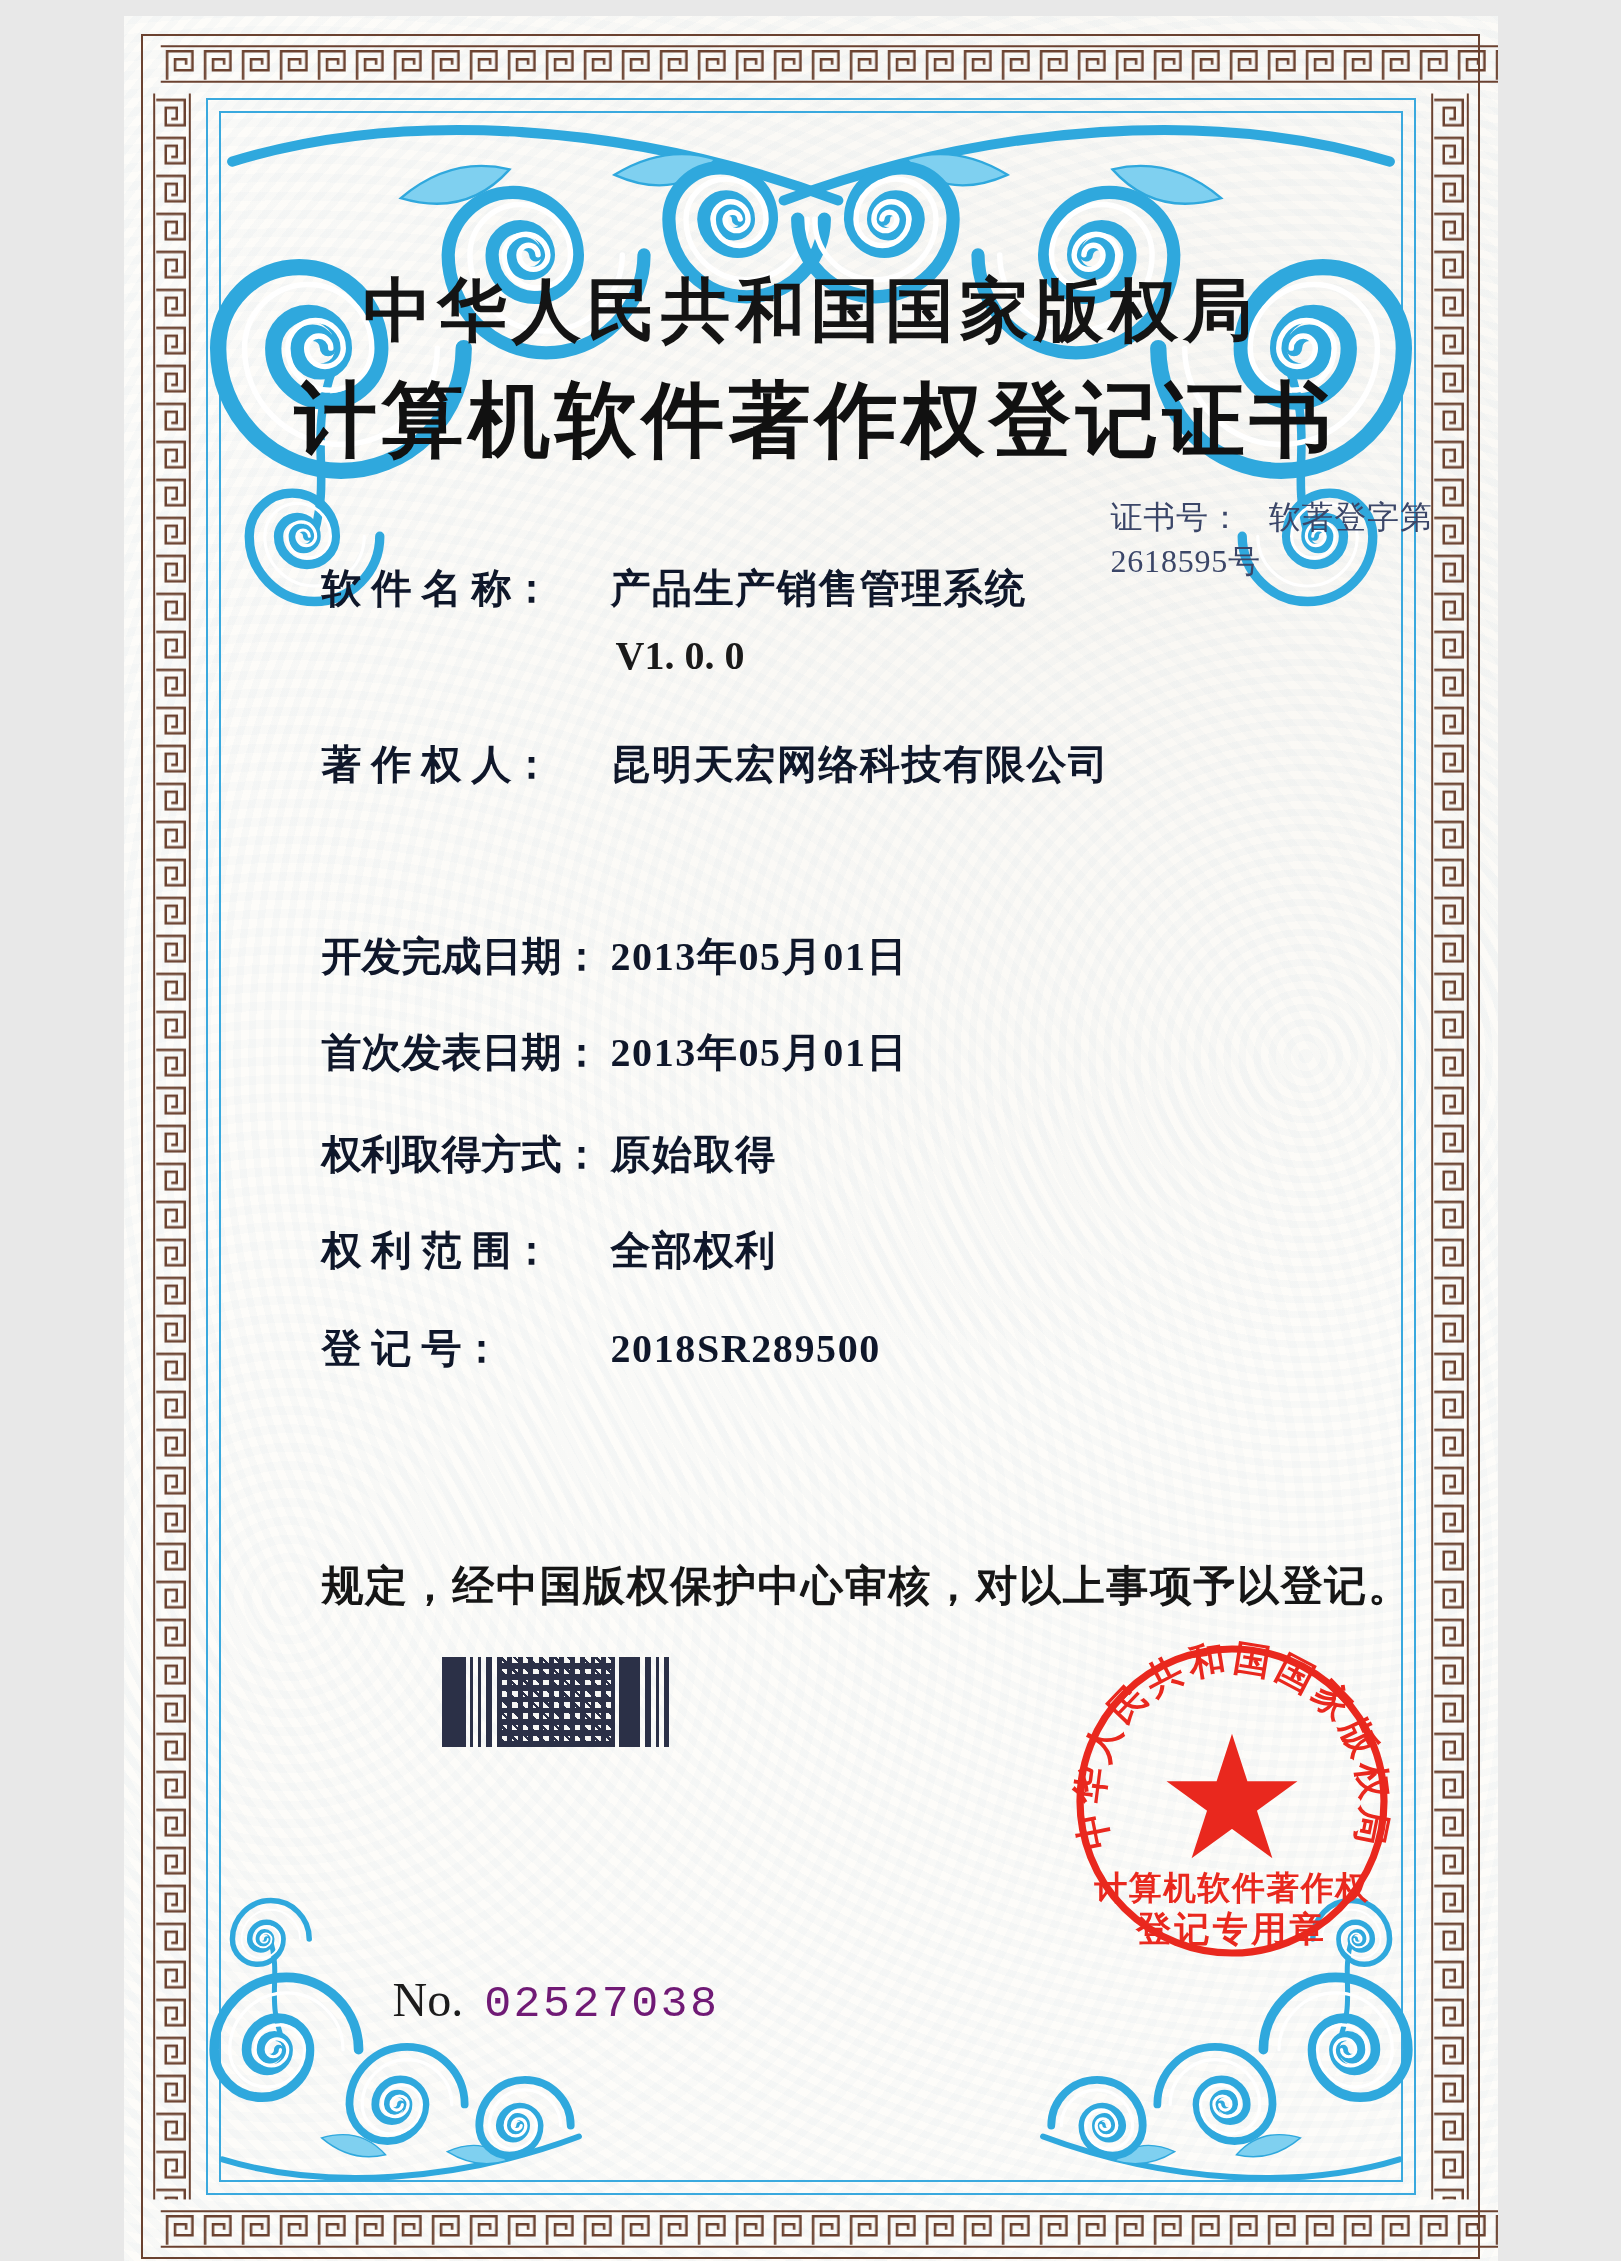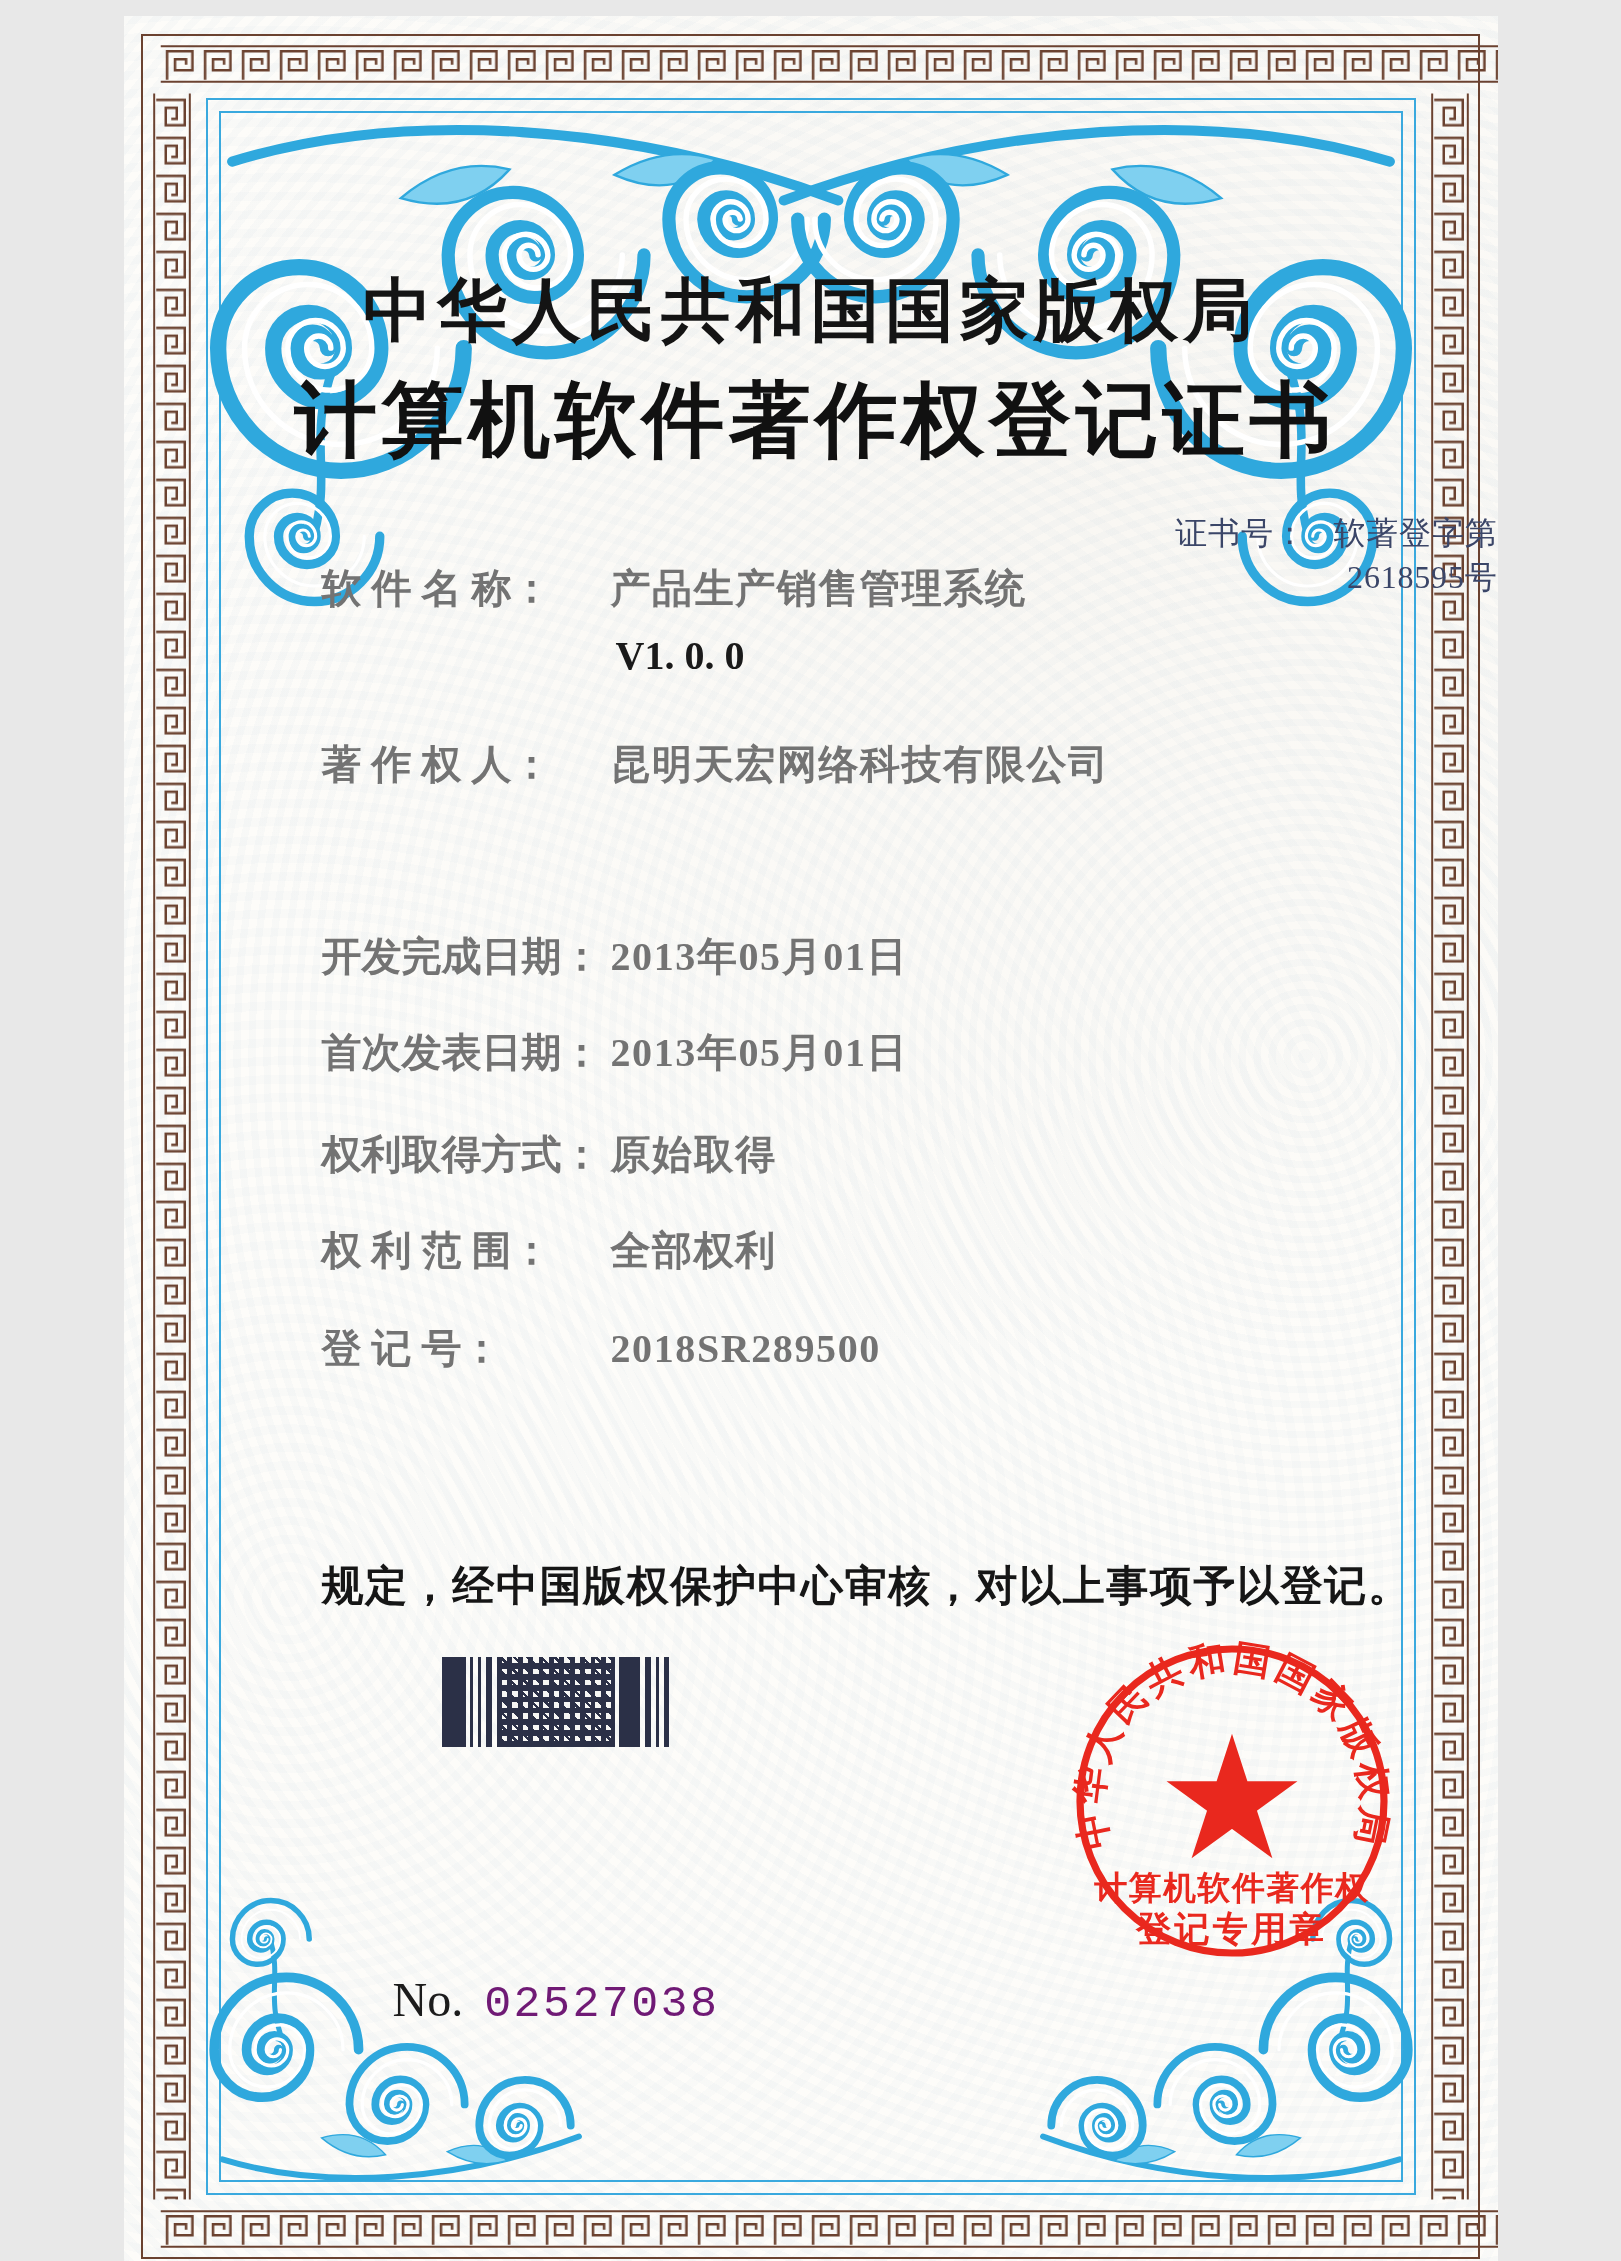--- a/index.html
+++ b/index.html
@@ -39,24 +39,24 @@
   .fl-white{stroke:#ffffff;fill:none;stroke-width:7;stroke-linecap:round;}
   .w4{stroke-width:4;}
   .fl-stem{stroke:#2fa8dd;stroke-width:13;fill:none;stroke-linecap:round;}
   .fl-stem2{stroke:#2fa8dd;stroke-width:11;fill:none;stroke-linecap:round;}
   .fl-leaf{fill:#7fd0f0;stroke:#2fa8dd;stroke-width:3;}
 
   
   .abs{position:absolute;}
   .issuer-title{left:0;right:0;top:249px;text-align:center;font-size:69px;font-weight:700;letter-spacing:5.6px;color:#141414;}
   .cert-title{left:10px;right:0;top:350px;text-align:center;font-size:82px;font-weight:700;letter-spacing:4.8px;color:#111;}
-  .cert-no-line{left:987px;top:496px;font-size:32px;color:#3b4668;letter-spacing:0.8px;text-align:right;}
+  .cert-no-line{left:987px;top:480px;font-size:32px;color:#3b4668;letter-spacing:0.8px;}
   .cert-no-line .lab{margin-right:27px;}
 
-  .field-row{left:198px;font-size:40px;font-weight:600;color:#737373;white-space:nowrap;}
+  .field-row{left:198px;font-size:40px;font-weight:600;color:#0f172a;white-space:nowrap;}
   .field-row .flabel{display:inline-block;min-width:289px;}
   .row-name{top:545px;} .row-version{top:616px;left:492px;font-size:40px;font-weight:600;}
   .row-owner{top:721px;}
   .row-devdate{top:913px;}
   .row-pubdate{top:1009px;}
   .row-acq{top:1111px;}
   .row-scope{top:1207px;}
   .row-regno{top:1305px;}
   .field-row .fvalue{letter-spacing:1.6px;}
 

